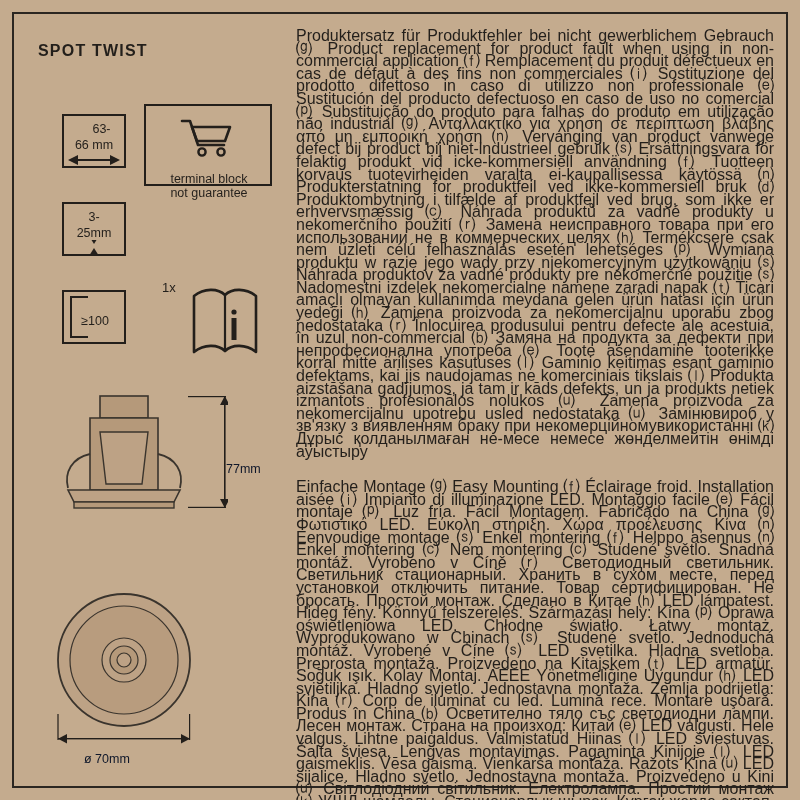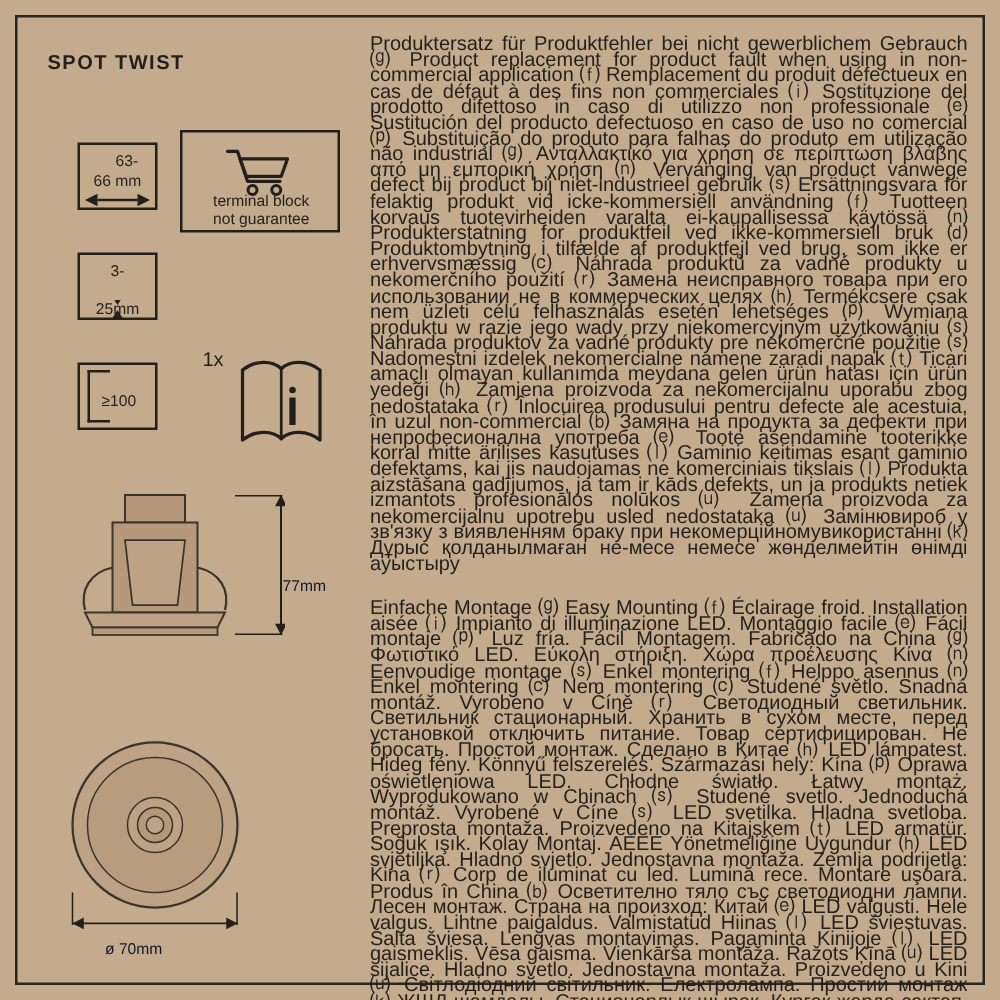--- a/index.html
+++ b/index.html
@@ -65,34 +65,34 @@
     left: 122px;
     top: 82px;
     width: 128px;
     height: 82px;
     border: 2px solid #231f1b;
     box-sizing: border-box;
   }
   #cart-text {
     position: absolute;
     left: 128px;
-    top: 132px;
+    top: 150px;
     width: 118px;
     font-size: 12.5px;
     line-height: 14px;
     color: #231f1b;
     text-align: center;
   }
 
   
   #booklet-qty {
     position: absolute;
     left: 140px;
     top: 258px;
-    font-size: 16px;
+    font-size: 13px;
     color: #231f1b;
   }
 
   
   #right-col {
     position: absolute;
     left: 296px;
     top: 30px;
     width: 478px;
     height: 740px;
@@ -137,21 +137,21 @@
     <div class="spec-label" style="left:34px; top:116px; width:76px;">66 mm</div>
 
     <svg style="position:absolute; left:40px; top:130px;" width="64" height="16">
       <polygon points="6,8 16,3 16,13" fill="#231f1b"></polygon>
       <polygon points="58,8 48,3 48,13" fill="#231f1b"></polygon>
       <rect x="16" y="7" width="32" height="2" fill="#231f1b"></rect>
     </svg>
 
     <div class="spec-box" style="left:40px; top:180px; width:64px; height:54px;"></div>
     <div class="spec-label" style="left:40px; top:188px; width:64px;">3-</div>
-    <div class="spec-label" style="left:34px; top:204px; width:76px;margin-top:14px;">25mm</div>
+    <div class="spec-label" style="left:34px; top:204px; width:76px;">25mm</div>
     <svg style="position:absolute; left:54px; top:218px;" width="36" height="16">
       <polygon points="18,4 13,-4 23,-4" fill="#231f1b"></polygon>
       <polygon points="18,8 13,16 23,16" fill="#231f1b"></polygon>
     </svg>
 
     <div class="spec-box" style="left:40px; top:268px; width:64px; height:54px;"></div>
     <div class="spec-label" style="left:40px; top:292px; width:66px;">≥100</div>
     <svg style="position:absolute; left:40px; top:268px;" width="64" height="54">
       <rect x="8" y="6" width="2" height="42" fill="#231f1b"></rect>
       <rect x="8" y="6" width="18" height="2" fill="#231f1b"></rect>

